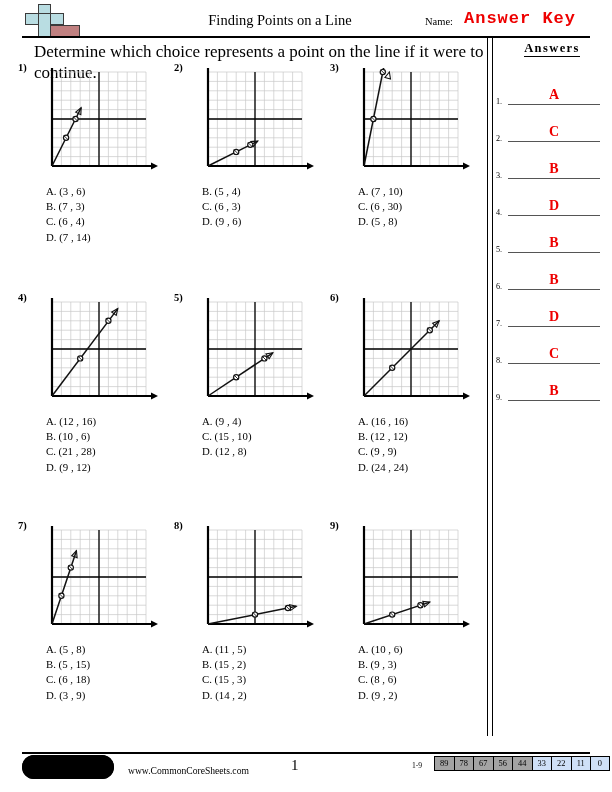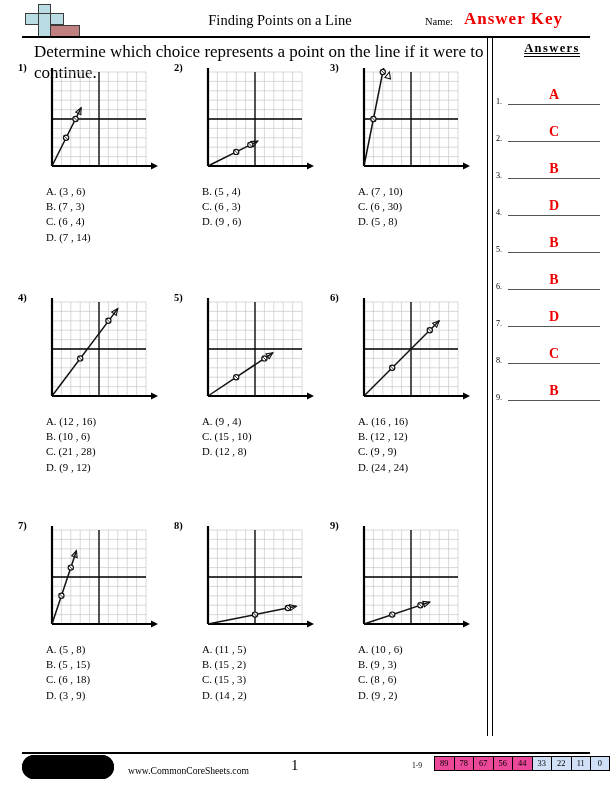--- a/index.html
+++ b/index.html
@@ -16,52 +16,52 @@
   
   .header{position:absolute;left:0;top:0;width:612px;height:44px;}
   .logo{position:absolute;left:22px;top:3px;width:60px;height:34px;}
   .logo .plus-v{position:absolute;left:16px;top:1px;width:13px;height:30px;background:#b9dde2;border:1px solid #3b3b3b;box-sizing:border-box;}
   .logo .plus-h{position:absolute;left:3px;top:10px;width:39px;height:12px;background:#b9dde2;border:1px solid #3b3b3b;box-sizing:border-box;}
   .logo .bar{position:absolute;left:24px;top:22px;width:34px;height:12px;background:#c08080;border:1px solid #3b3b3b;box-sizing:border-box;}
   .logo .plus-v2{position:absolute;left:16px;top:10px;width:13px;height:24px;background:#b9dde2;border:1px solid #3b3b3b;box-sizing:border-box;}
 
   .title{position:absolute;left:140px;top:12px;width:280px;text-align:center;font-size:14.5px;}
   .name-label{position:absolute;left:425px;top:16px;font-size:10.5px;font-family:Liberation Serif, serif;}
-  .answer-key{position:absolute;left:464px;top:9px;font-size:17px;font-weight:bold;color:#ee0000;letter-spacing:1px;font-family:Liberation Serif, serif;}
+  .answer-key{position:absolute;left:464px;top:9px;font-size:17px;font-weight:bold;color:#ee0000;letter-spacing:1px;font-family:Liberation Mono, monospace;}
 
   .rule-top{position:absolute;left:22px;top:36px;width:568px;height:0;border-top:2.2px solid #000;}
 
   .directions{position:absolute;left:34px;top:41px;width:455px;font-size:17px;font-weight:normal;line-height:1.25;}
 
   
   .ans-sep-a{position:absolute;left:487px;top:36px;width:0;height:700px;border-left:1.6px solid #000;}
   .ans-sep-b{position:absolute;left:492px;top:36px;width:0;height:700px;border-left:1.6px solid #000;}
   .answers-head{position:absolute;left:500px;top:41px;width:104px;text-align:center;font-size:12.5px;font-weight:bold;letter-spacing:1.4px;}
-  .answers-head span{border-bottom:1.4px solid #000;padding-bottom:1px;text-decoration:underline;}
+  .answers-head span{border-bottom:1.4px solid #000;padding-bottom:1px;}
   .ans-row{position:absolute;left:496px;width:106px;height:30px;}
   .ans-num{position:absolute;left:0;bottom:-1px;font-size:8.2px;}
   .ans-line{position:absolute;left:12px;bottom:0;width:92px;border-bottom:1.2px solid #555;}
   .ans-val{position:absolute;left:12px;bottom:2px;width:92px;text-align:center;font-size:14px;font-weight:bold;color:#ee0000;}
 
   
   .prob{position:absolute;width:156px;height:auto;}
   .prob-num{position:absolute;left:0;top:0;font-size:10.5px;font-weight:bold;}
   .graph{position:absolute;left:24px;top:6px;width:118px;height:112px;}
   .choices{position:absolute;left:28px;top:122px;width:130px;font-size:10.8px;line-height:15.2px;}
   .choices div{white-space:pre;}
 
   
   .foot-rule{position:absolute;left:22px;top:752px;width:568px;height:0;border-top:2px solid #000;}
   .math-badge{position:absolute;left:22px;top:755px;width:92px;height:24px;background:#000;border-radius:12px;text-align:right;}
   .math-badge .inner{position:absolute;left:3px;top:3px;width:86px;height:18px;background:#fff;border-radius:9px;}
   .site{position:absolute;left:128px;top:765px;font-size:9.6px;}
   .pageno{position:absolute;left:291px;top:757px;font-size:15px;}
   .range-lbl{position:absolute;left:412px;top:761px;font-size:7.6px;}
   .score-tbl{position:absolute;left:434px;top:756px;height:15px;display:flex;}
-  .score-cell{width:19.5px;height:15px;border:1px solid #000;border-right:none;box-sizing:border-box;font-size:8.4px;display:flex;align-items:center;justify-content:center;background:#ec4899;}
+  .score-cell{width:19.5px;height:15px;border:1px solid #000;border-right:none;box-sizing:border-box;font-size:8.4px;display:flex;align-items:center;justify-content:center;background:#a3a3a3;}
   .score-cell:last-child{border-right:1px solid #000;}
   .score-cell.hl{background:#cfe0f7;}
 </style>
 </head>
 <body>
 
 <div class="page">
 
   <div class="header">
     <div class="logo">

